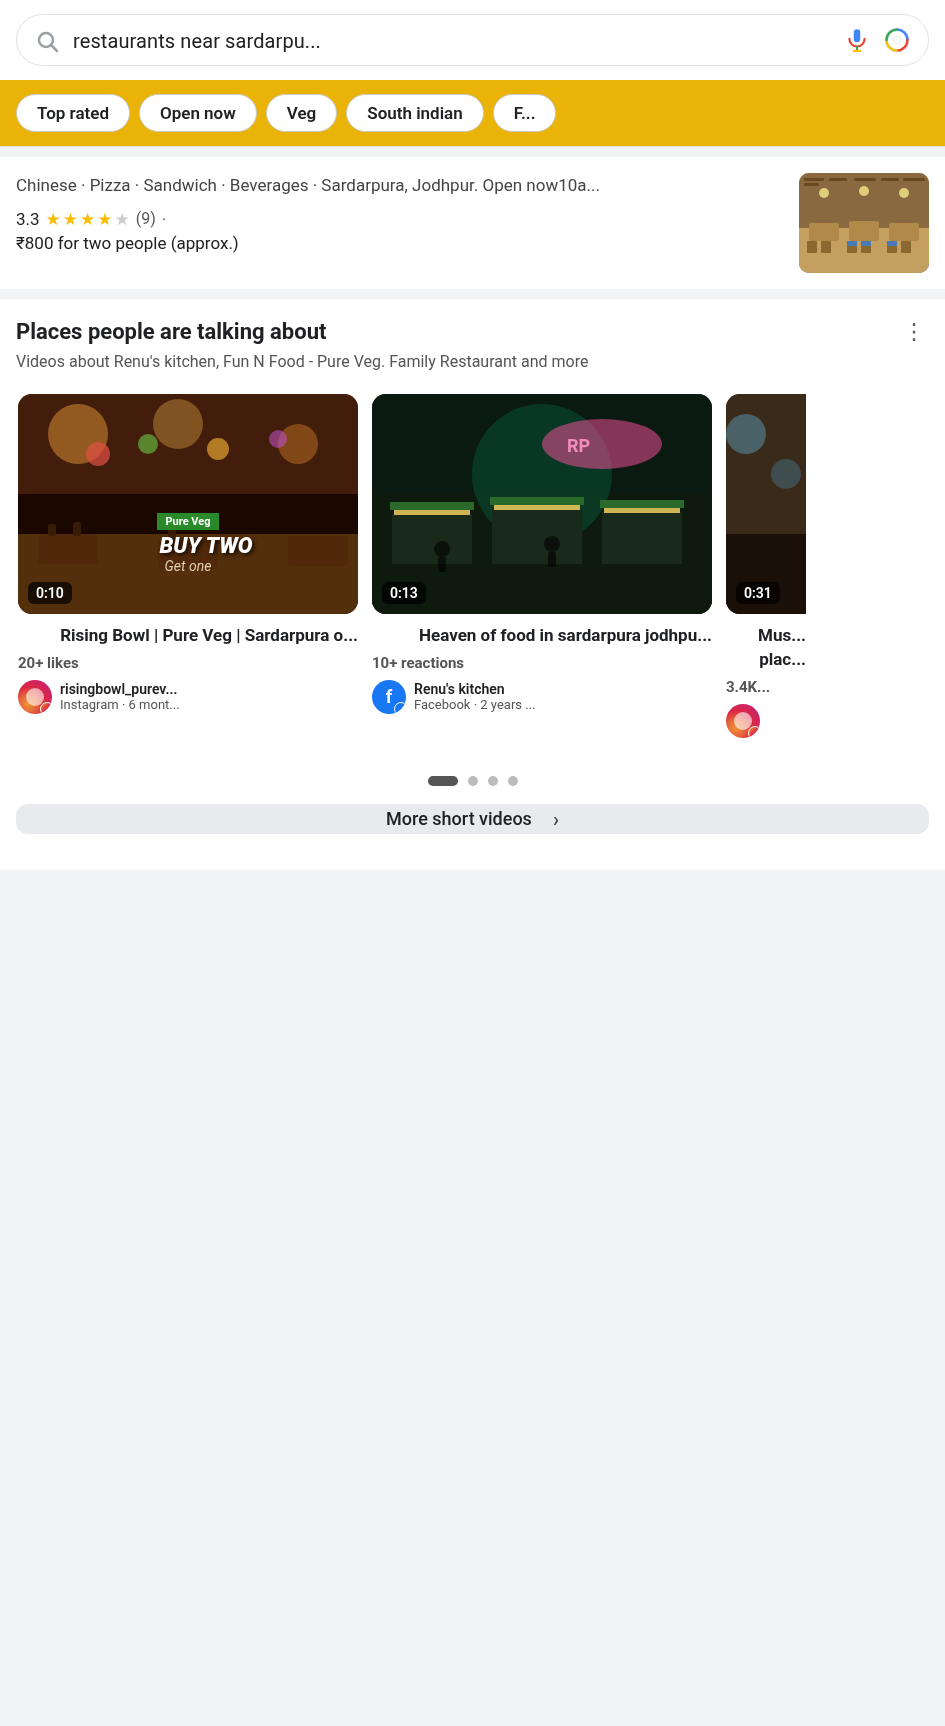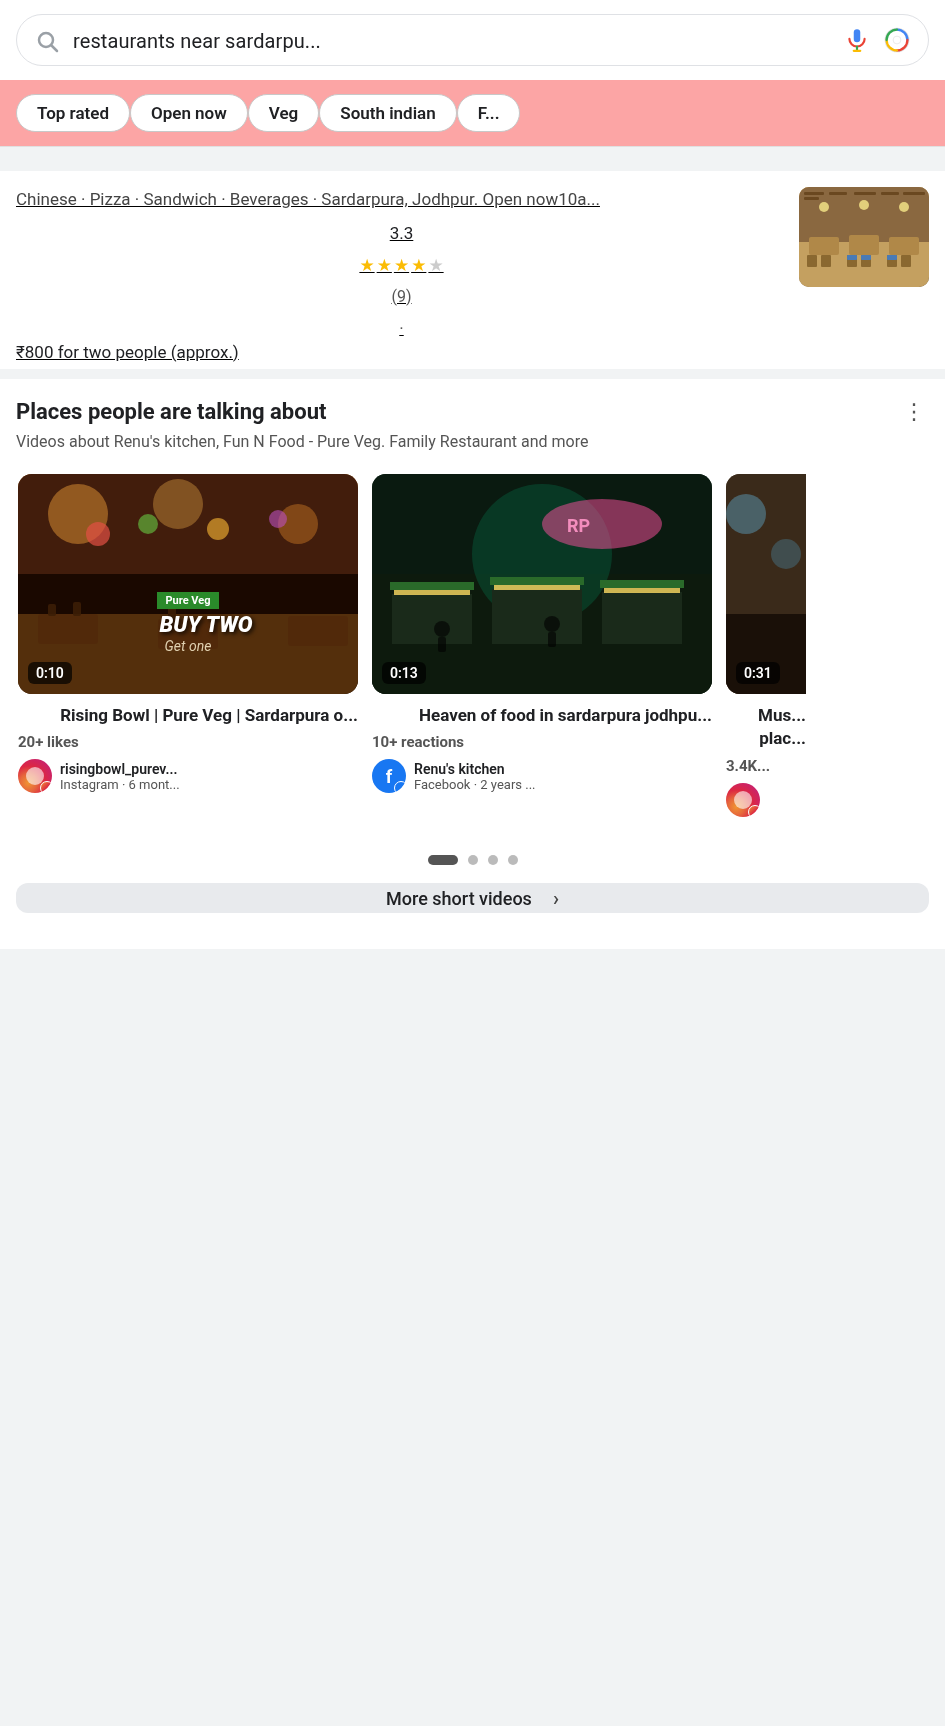--- a/index.html
+++ b/index.html
@@ -42,23 +42,23 @@
       font-size: 24px;
       display: flex;
       align-items: center;
     }
     .mic-icon svg { width: 26px; height: 26px; }
     .lens-icon svg { width: 26px; height: 26px; }
 
     
     .filter-chips {
       display: flex;
-      gap: 0;
+      gap: 9px;
       padding: 14px 16px;
-      background: #fca5a5;
+      background: #eab308;
       overflow-x: auto;
       border-bottom: 1px solid #e0e0e0;
     }
     .filter-chips::-webkit-scrollbar { display: none; }
     .chip {
       display: flex;
       align-items: center;
       padding: 8px 20px;
       border: 1.5px solid #c8c8c8;
       border-radius: 50px;
@@ -69,44 +69,42 @@
       background: #fff;
       cursor: pointer;
     }
     .chip-truncated {
       min-width: 50px;
     }
 
     
     .restaurant-card {
       background: #fff;
-      margin-top: 24px;
-      padding: 16px 16px 7px 16px;
-      text-decoration: underline;
+      margin-top: 10px;
+      padding: 16px 16px 16px 16px;
     }
     .restaurant-info-row {
       display: flex;
       gap: 12px;
       align-items: flex-start;
     }
     .restaurant-text {
       flex: 1;
     }
     .restaurant-categories {
       font-size: 17px;
       color: #444;
       line-height: 1.5;
       margin-bottom: 10px;
     }
     .restaurant-rating-row {
       display: flex;
       align-items: center;
-      gap: 12px;
+      gap: 6px;
       margin-bottom: 4px;
-      flex-direction: column;
     }
     .rating-number {
       font-size: 17px;
       color: #202124;
     }
     .stars {
       display: flex;
       gap: 2px;
     }
     .star { font-size: 17px; }

